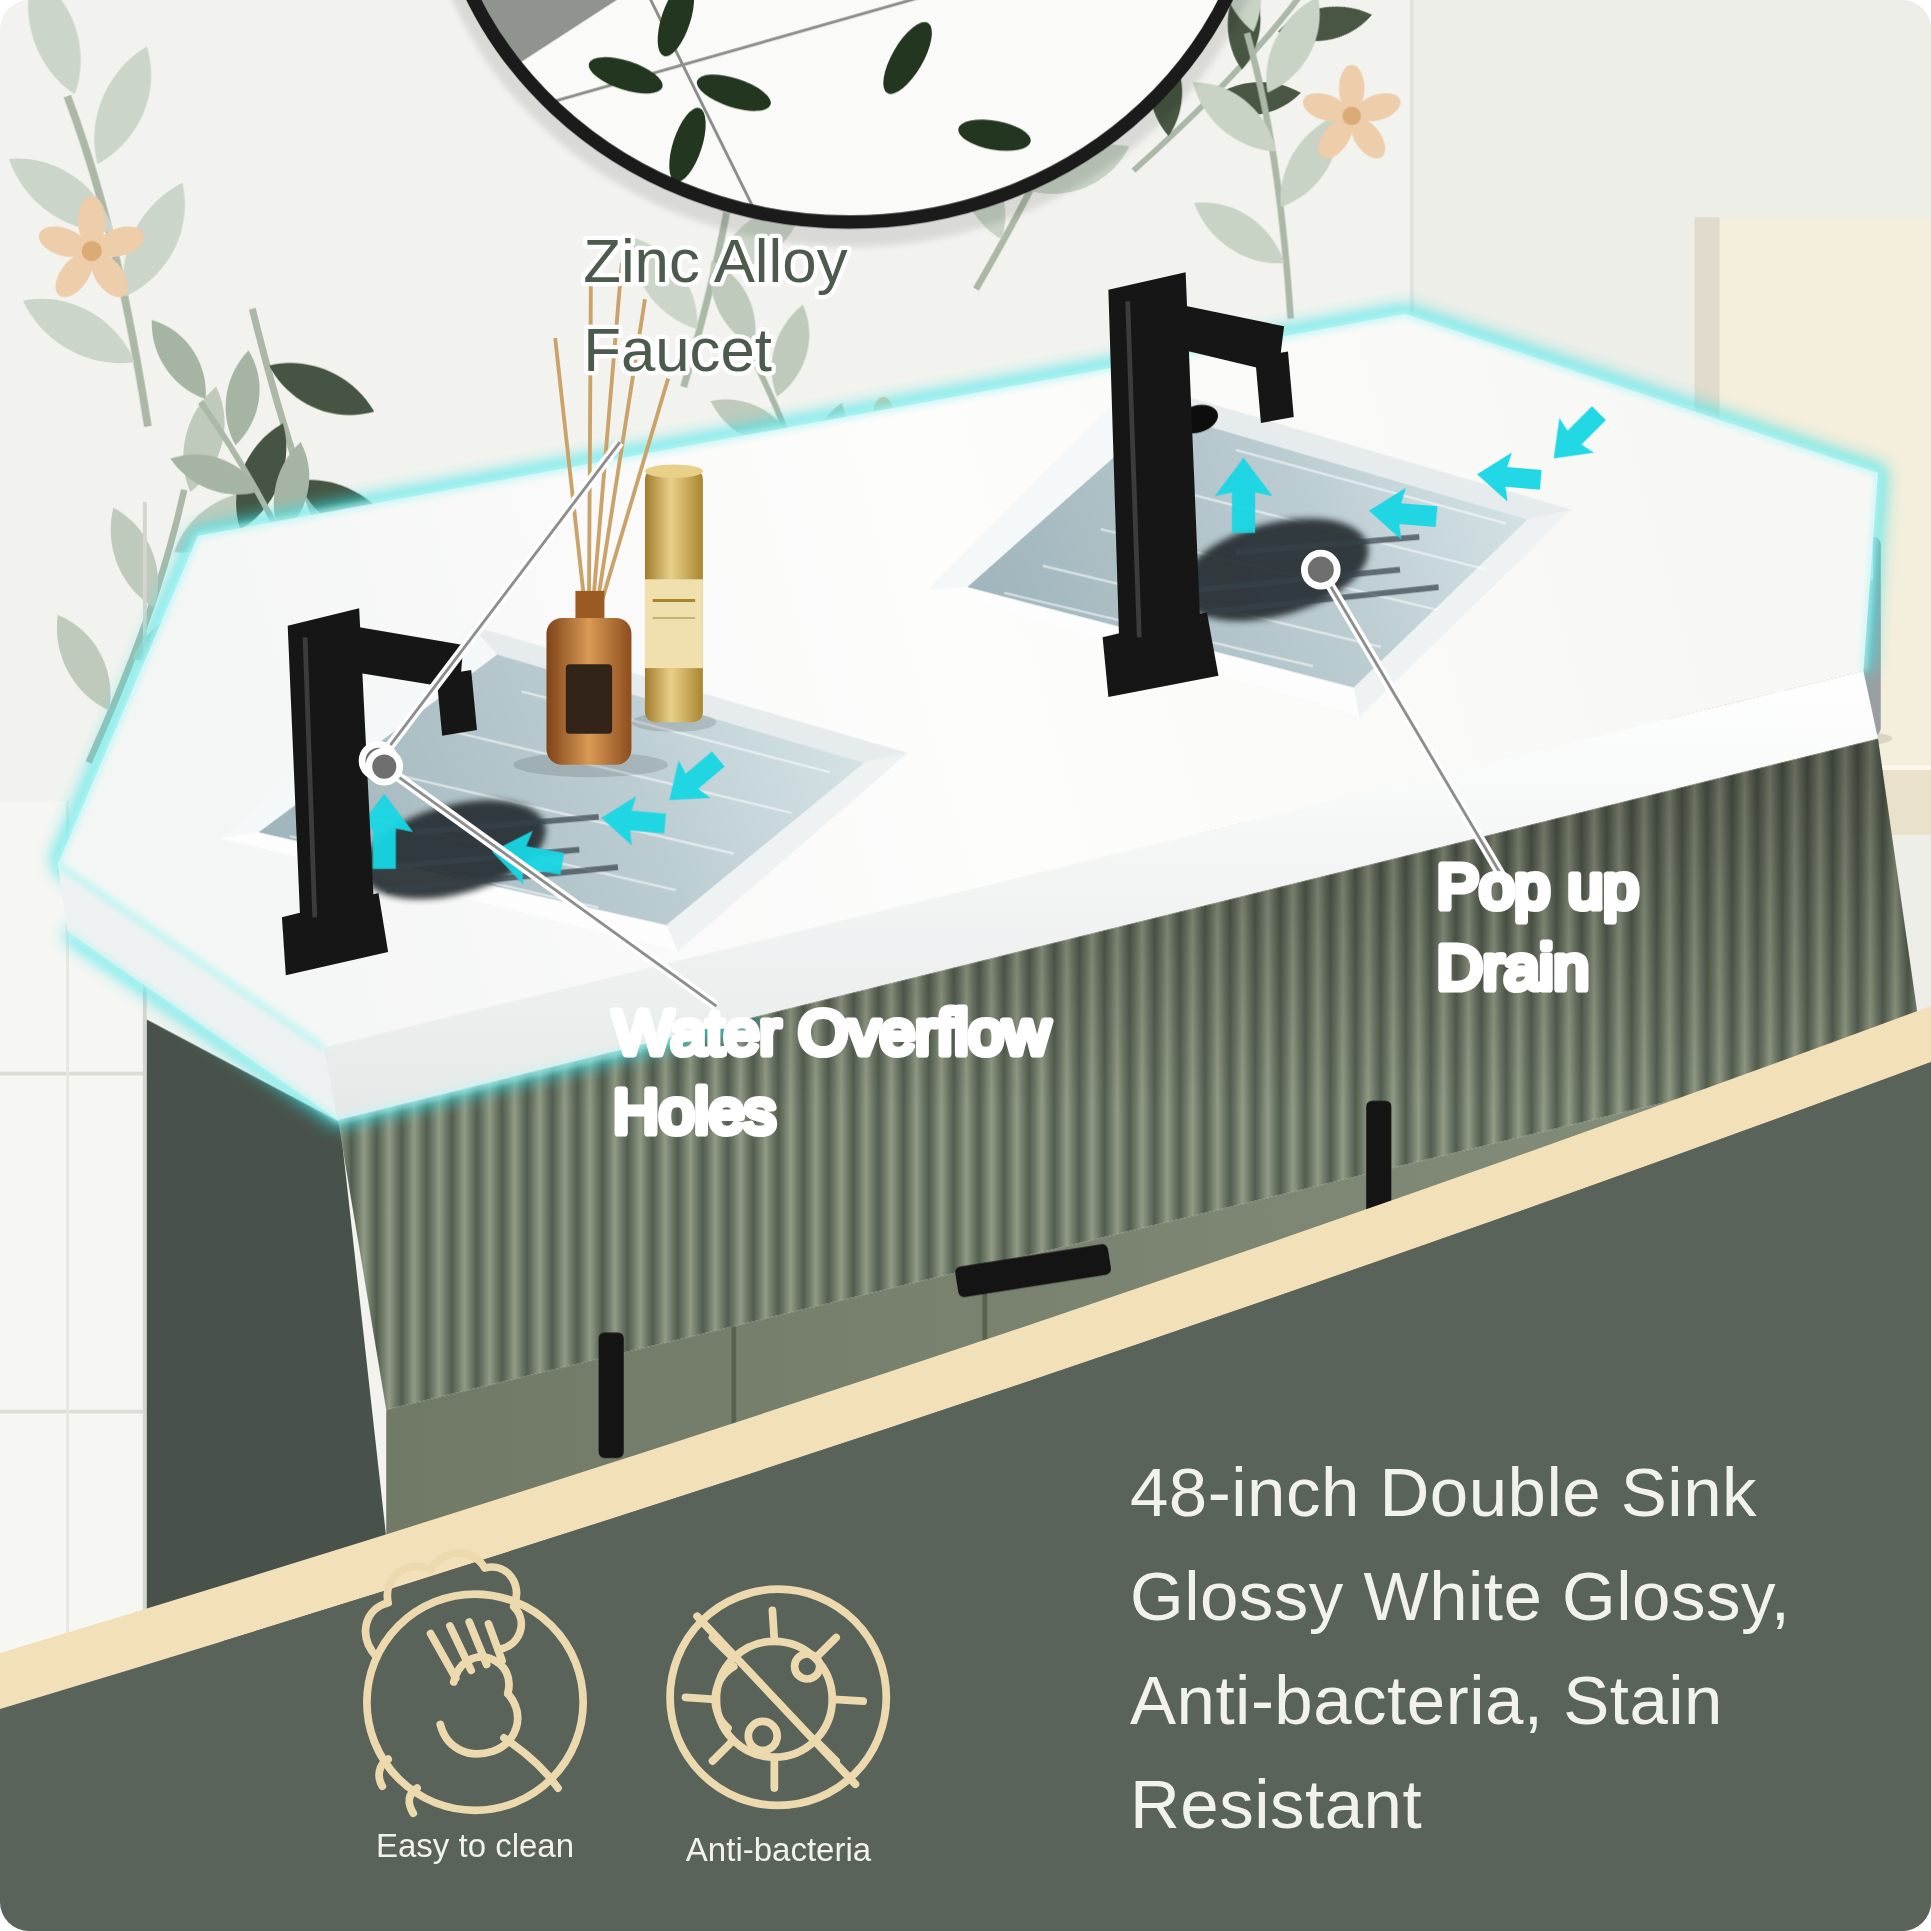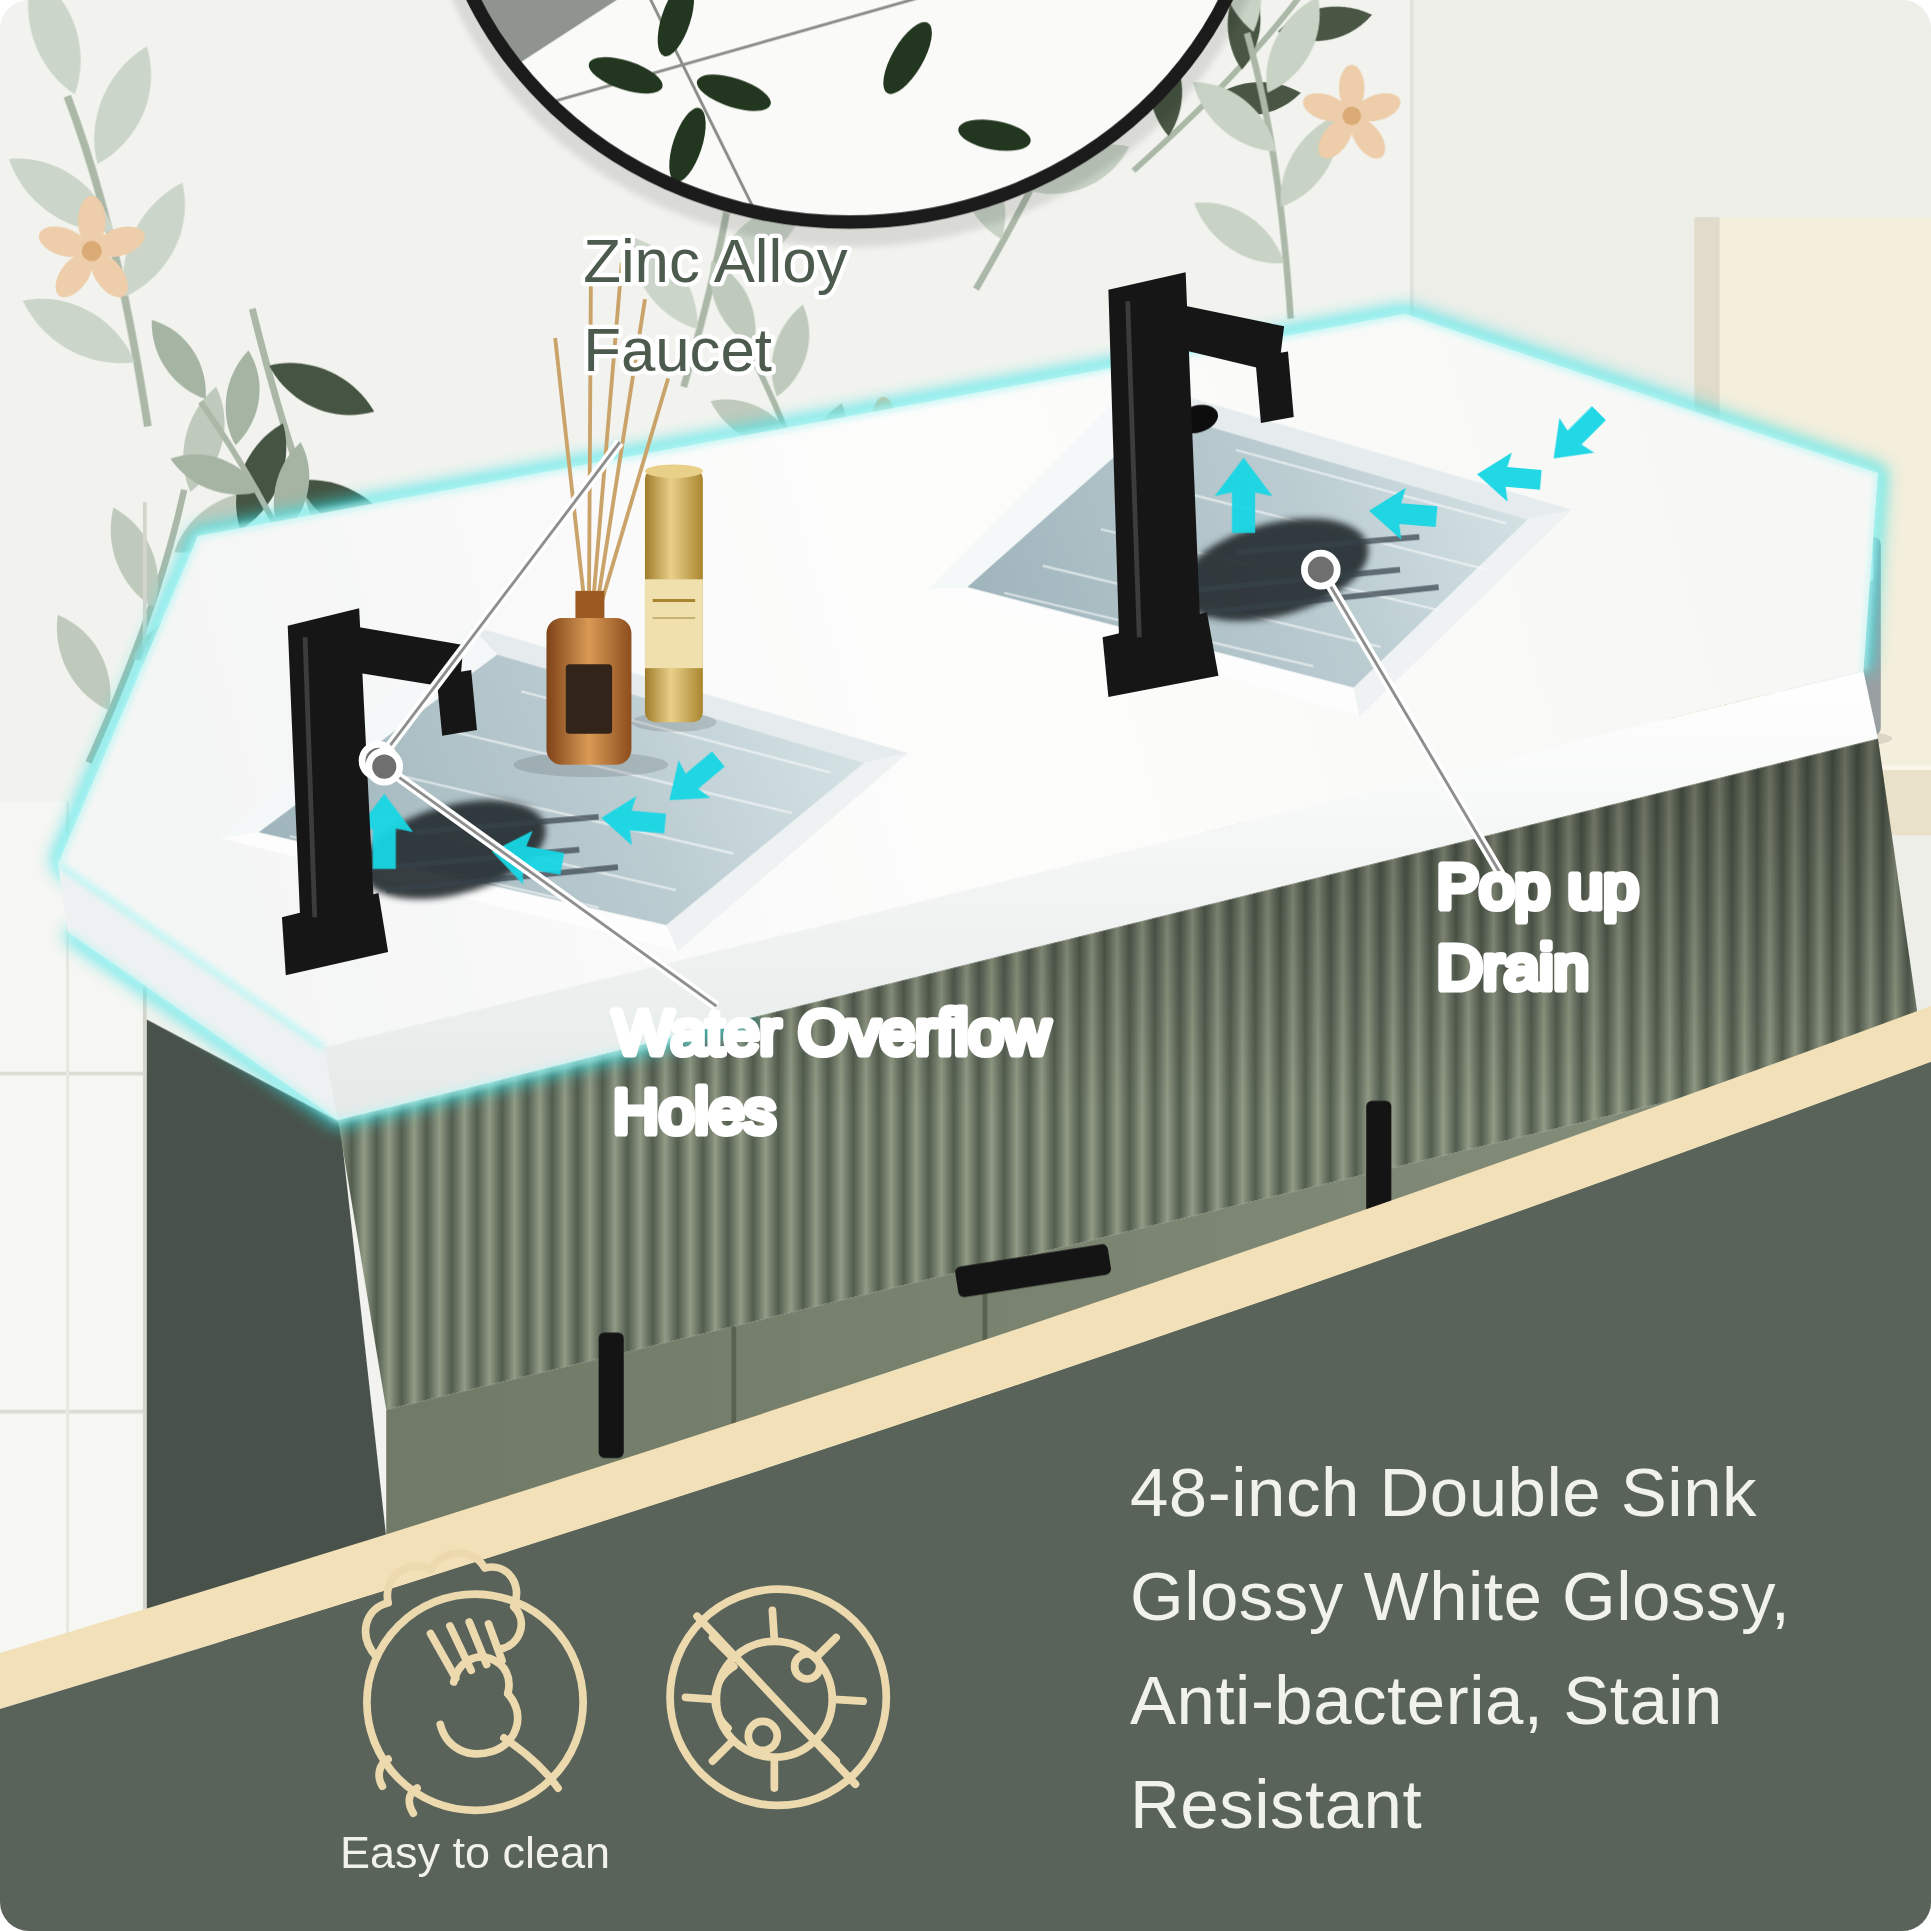--- a/index.html
+++ b/index.html
@@ -3,21 +3,21 @@
 <meta charset="utf-8">
 <style>
   html,body{margin:0;padding:0;background:#ffffff;}
   .stage{position:relative;width:1931px;height:1931px;overflow:hidden;
          font-family:"Liberation Sans", sans-serif;border-radius:29px;}
   .scene{position:absolute;left:0;top:0;}
   .feature-text{position:absolute;left:1130px;top:1441px;width:772px;
 
         color:#f1f2ec;font-size:69px;line-height:104px;letter-spacing:0.5px;}
   .feature-text span{display:block;}
-  .badge-caption{position:absolute;color:#f1f2ec;font-size:45px;text-align:center;}
+  .badge-caption{position:absolute;color:#f1f2ec;font-size:33px;text-align:center;}
   .cap-easy{left:330px;top:1827px;width:290px;}
   .cap-anti{left:624px;top:1831px;width:309px;}
   text{font-family:"Liberation Sans", sans-serif;}
   .callout-green{font-size:64px;fill:#4d5a4e;stroke:#ffffff;stroke-width:9px;
         paint-order:stroke;stroke-linejoin:round;}
   .callout-hollow{font-size:66px;fill:none;stroke:#ffffff;stroke-width:7.5px;
         paint-order:stroke;stroke-linejoin:round;}
   .candle-label-text{font-size:20px;fill:#7b5c3e;letter-spacing:1px;}
 </style>
 </head>
@@ -366,15 +366,16 @@
 </svg>
 
 <div class="feature-text">
   <span>48-inch Double Sink</span>
   <span>Glossy White Glossy,</span>
   <span>Anti-bacteria, Stain</span>
   <span>Resistant</span>
 </div>
 
 <div class="badge-caption cap-easy">Easy to clean</div>
+<div class="badge-caption cap-anti">Anti-bacteria</div>
 
 </div>
 
 
 </body></html>

